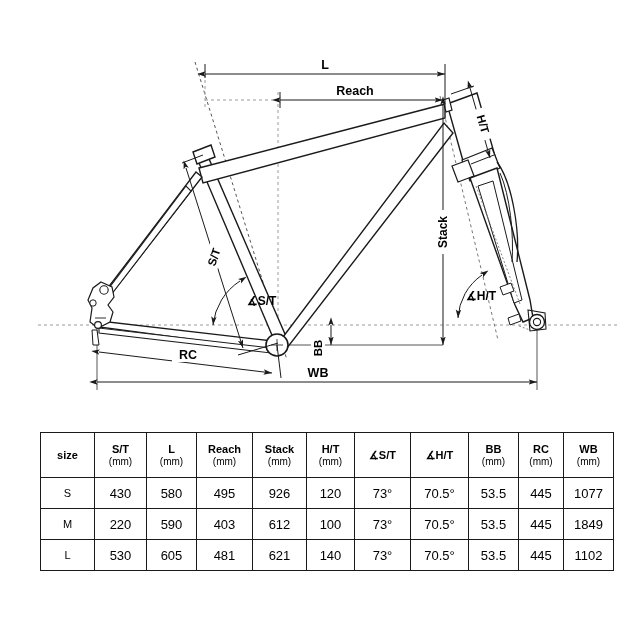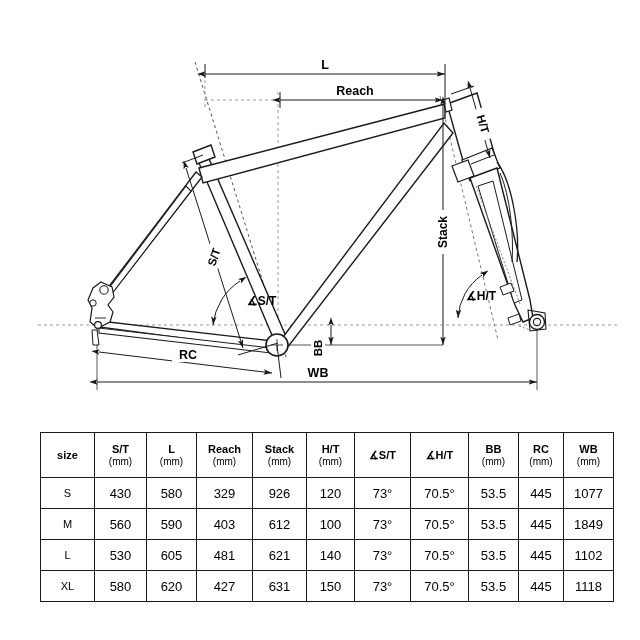--- a/index.html
+++ b/index.html
@@ -315,32 +315,32 @@
             <span>WB</span>
             <span class="unit">(mm)</span>
           </th>
         </tr>
       </thead>
       <tbody>
         <tr>
           <td class="sizecell">S</td>
           <td>430</td>
           <td>580</td>
-          <td>329</td>
+          <td>495</td>
           <td>926</td>
           <td>120</td>
           <td>73°</td>
           <td>70.5°</td>
           <td>53.5</td>
           <td>445</td>
           <td>1077</td>
         </tr>
         <tr>
           <td class="sizecell">M</td>
-          <td>560</td>
+          <td>220</td>
           <td>590</td>
           <td>403</td>
           <td>612</td>
           <td>100</td>
           <td>73°</td>
           <td>70.5°</td>
           <td>53.5</td>
           <td>445</td>
           <td>1849</td>
         </tr>
@@ -350,30 +350,17 @@
           <td>605</td>
           <td>481</td>
           <td>621</td>
           <td>140</td>
           <td>73°</td>
           <td>70.5°</td>
           <td>53.5</td>
           <td>445</td>
           <td>1102</td>
         </tr>
-        <tr>
-          <td class="sizecell">XL</td>
-          <td>580</td>
-          <td>620</td>
-          <td>427</td>
-          <td>631</td>
-          <td>150</td>
-          <td>73°</td>
-          <td>70.5°</td>
-          <td>53.5</td>
-          <td>445</td>
-          <td>1118</td>
-        </tr>
       </tbody>
     </table>
   </div>
 
 </div>
 
 </body></html>

